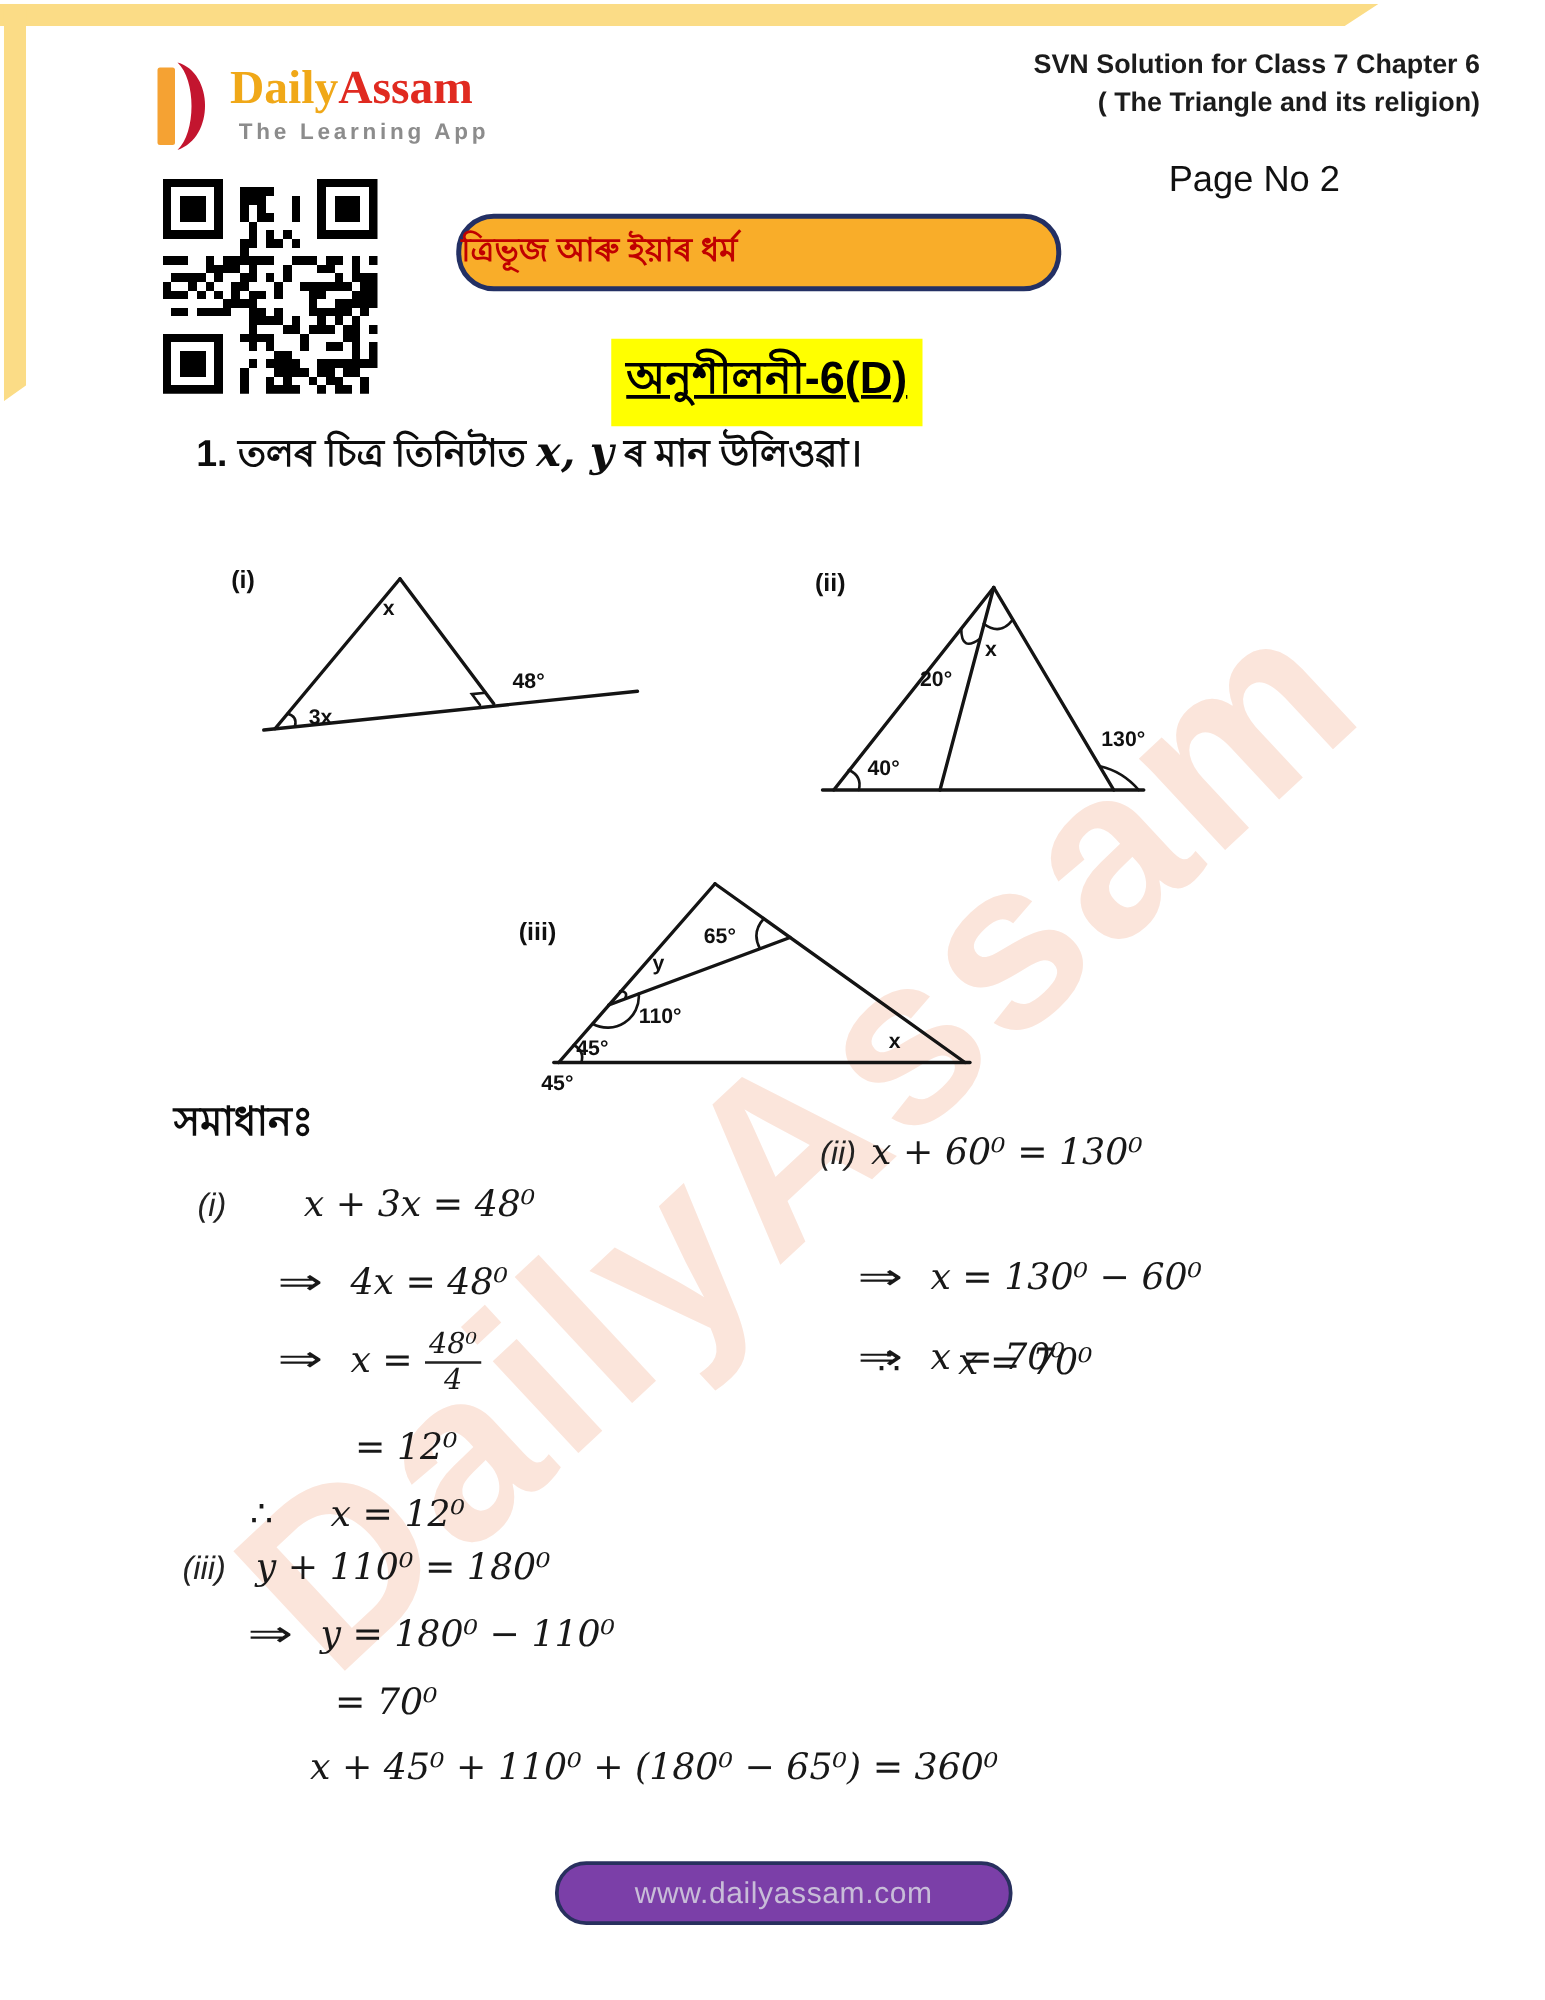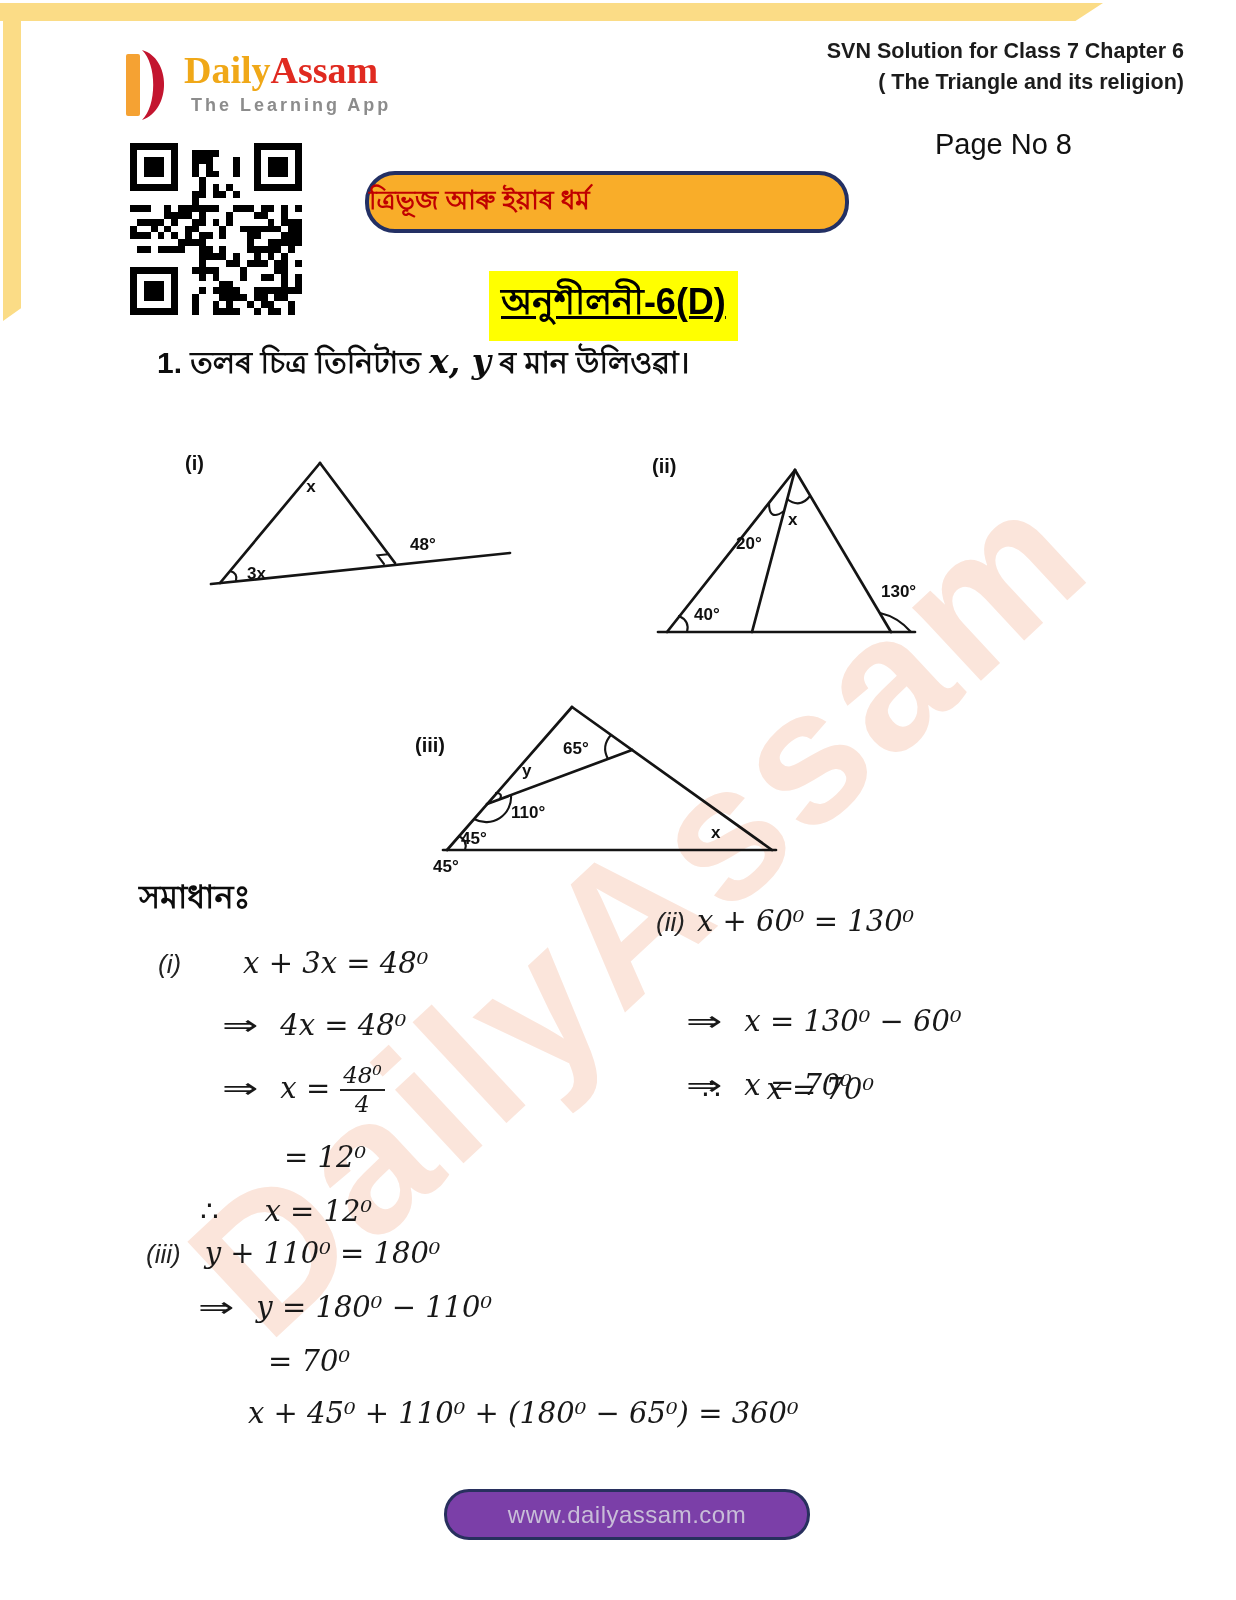--- a/index.html
+++ b/index.html
@@ -90,21 +90,21 @@
   </svg>
   <div class="brand">
     <span class="b1">Daily</span><span class="b2">Assam</span>
   </div>
   <div class="tagline">The Learning App</div>
 
   <div class="doc-title">
     <div>SVN Solution for Class 7 Chapter 6</div>
     <div>(  The Triangle and its religion)</div>
   </div>
-  <div class="page-no">Page No 8</div>
+  <div class="page-no">Page No 2</div>
 
   <div class="qr">
     <svg id="qr-svg" width="172" height="172" viewBox="0 0 25 25" fill="#000" shape-rendering="crispEdges">
         <rect x="9" y="1" width="1" height="1"></rect>
         <rect x="10" y="1" width="1" height="1"></rect>
         <rect x="11" y="1" width="1" height="1"></rect>
         <rect x="12" y="1" width="1" height="1"></rect>
         <rect x="9" y="2" width="1" height="1"></rect>
         <rect x="10" y="2" width="1" height="1"></rect>
         <rect x="11" y="2" width="1" height="1"></rect>

